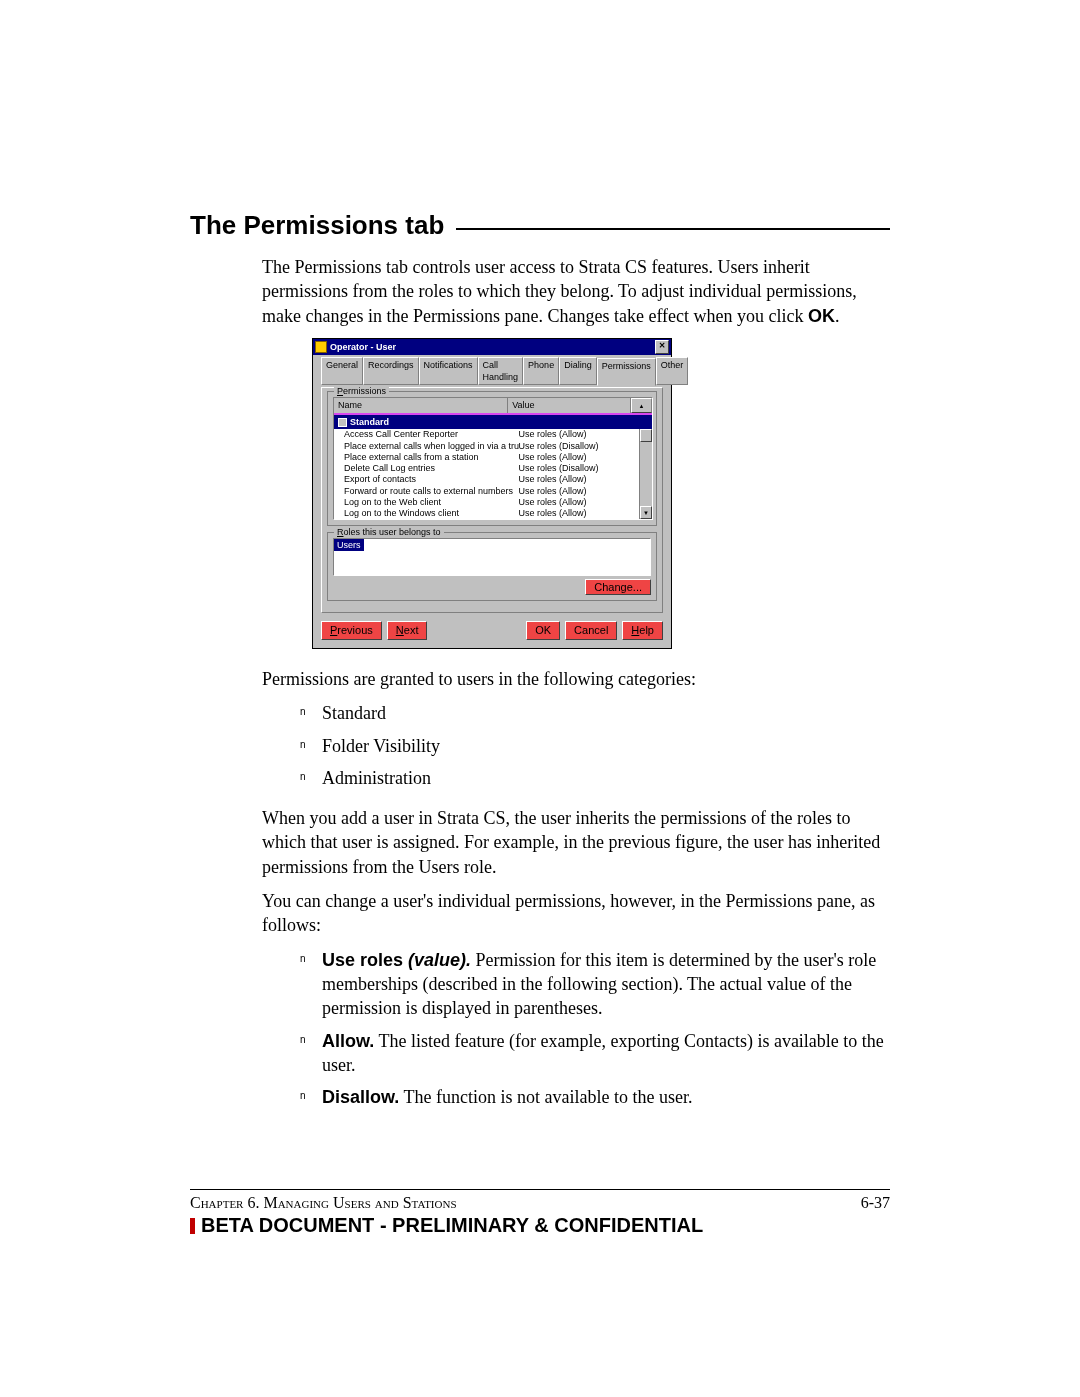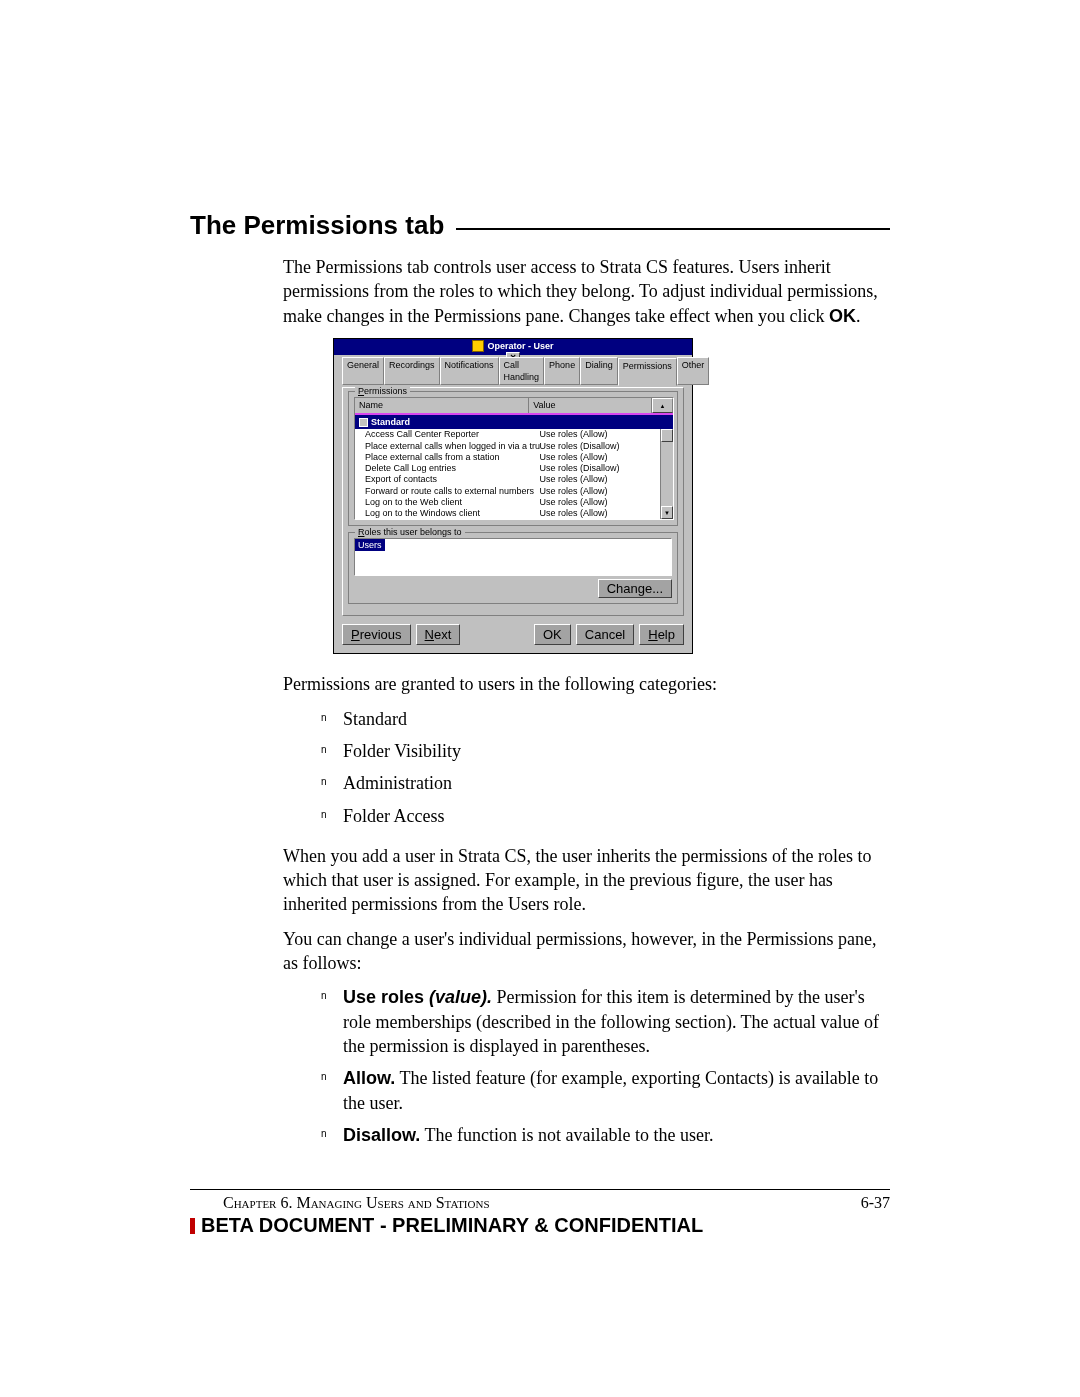--- a/index.html
+++ b/index.html
@@ -30,21 +30,21 @@
     margin: 0;
     white-space: nowrap;
   }
   .heading-rule {
     flex: 1;
     height: 2px;
     background: #000;
     margin-top: 6px;
   }
   .body-text {
-    margin-left: 93px;
+    margin-left: 72px;
     font-size: 18px;
     line-height: 1.35;
   }
   .body-text p { margin: 0 0 10px 0; }
   .body-text strong.sans { font-family: Arial, Helvetica, sans-serif; font-weight: bold; }
   .body-text em { font-style: italic; }
   ul.bullets {
     list-style: none;
     padding-left: 38px;
     margin: 10px 0 16px 0;
@@ -77,21 +77,20 @@
   }
   .titlebar {
     background: #000080;
     color: #fff;
     display: flex;
     align-items: center;
     justify-content: space-between;
     padding: 1px 2px;
     height: 14px;
     font-weight: bold;
-    flex-direction: column;
   }
   .titlebar .left { display: flex; align-items: center; gap: 3px; }
   .titlebar .app-icon { width: 10px; height: 10px; background: #ffcc00; border: 1px solid #806000; }
   .titlebar .close-btn {
     width: 12px; height: 12px; background: #c0c0c0; border: 1px solid #fff;
     border-right-color: #404040; border-bottom-color: #404040;
     display: flex; align-items: center; justify-content: center;
     font-size: 8px; font-weight: bold; color: #000;
   }
   .dlg-body { padding: 2px 8px 8px 8px; }
@@ -202,25 +201,25 @@
     height: 36px;
   }
   .roles-list .sel {
     background: #000080;
     color: #fff;
     padding: 0 3px;
     font-size: 9px;
     display: inline-block;
   }
   .btn {
-    background: #a3a3a3;
+    background: #ef4444;
     border: 1px solid #fff;
     border-right-color:#404040; border-bottom-color:#404040;
     padding: 1px 8px;
-    font-size: 13px;
+    font-size: 11px;
     cursor: pointer;
   }
   .btn-row-right { text-align: right; margin-top: 4px; }
   .dlg-buttons {
     display: flex;
     gap: 5px;
     margin-top: 8px;
   }
   .dlg-buttons .spacer-left { display:flex; gap:5px; }
   .dlg-buttons .spacer-right { display:flex; gap:5px; margin-left:auto; }
@@ -229,21 +228,20 @@
     position: absolute;
     left: 190px;
     right: 190px;
     bottom: 160px;
   }
   .footer hr { border: none; border-top: 1px solid #000; margin: 0 0 4px 0; }
   .footer-row {
     display: flex;
     justify-content: space-between;
     font-size: 16px;
-    margin-left: 33px;
   }
   .footer-row .chapter { font-variant: small-caps; }
   .footer-beta {
     margin-top: 2px;
     display: flex;
     align-items: center;
     gap: 6px;
   }
   .footer-beta .bar { width: 5px; height: 16px; background: #c00000; }
   .footer-beta .txt { font-family: Arial, Helvetica, sans-serif; font-weight: bold; font-size: 20px; }
@@ -362,21 +360,20 @@
           </div>
         </div>
       </div>
     </div>
 
     <p>Permissions are granted to users in the following categories:</p>
     <ul class="bullets">
       <li>Standard</li>
       <li>Folder Visibility</li>
       <li>Administration</li>
-      <li>Folder Access</li>
     </ul>
 
     <p>When you add a user in Strata CS, the user inherits the permissions of the roles to which that user is assigned. For example, in the previous figure, the user has inherited permissions from the Users role.</p>
     <p>You can change a user's individual permissions, however, in the Permissions pane, as follows:</p>
 
     <ul class="bullets">
       <li>
         <strong class="sans">Use roles </strong><strong class="sans"><em>(value).</em></strong><span> Permission for this item is determined by the user's role memberships (described in the following section). The actual value of the permission is displayed in parentheses.</span>
       </li>
       <li>

